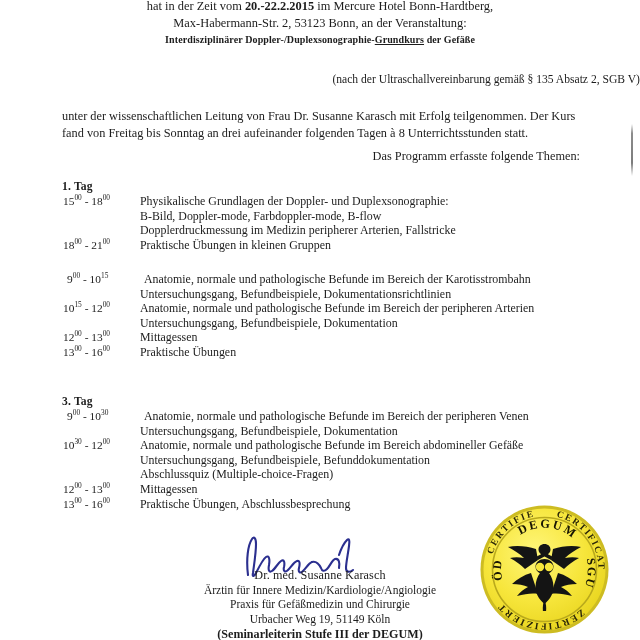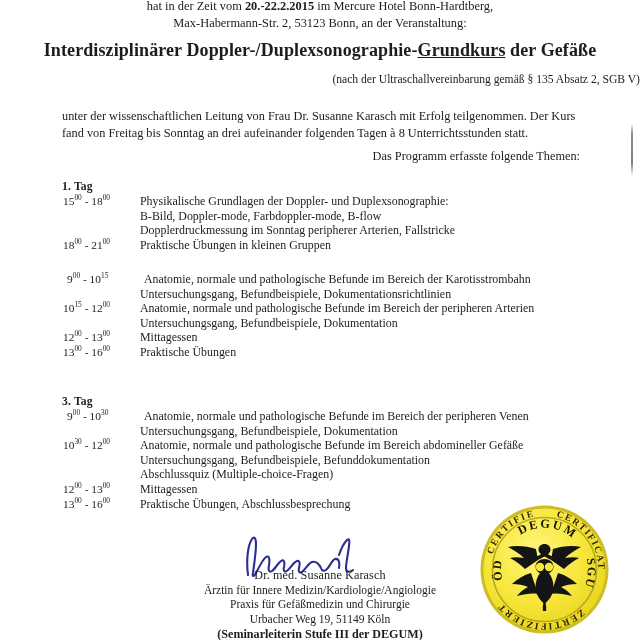--- a/index.html
+++ b/index.html
@@ -35,22 +35,22 @@
     top: -2px;
     font-size: 12.4px;
     line-height: 16.5px;
   }
   .intro .ln { white-space: nowrap; }
 
   .course-title {
     position: absolute;
     left: 0;
     right: 0;
-    top: 40px;
-    font-size: 18px;
+    top: 34px;
+    font-size: 10px;
     font-weight: bold;
     letter-spacing: .1px;
   }
   .course-title .u { text-decoration: underline; }
 
   .subnote {
     position: absolute;
     left: 0;
     right: 0;
     top: 73px;
@@ -187,21 +187,21 @@
         <div class="row">
           <div class="time">15<sup>00</sup> - 18<sup>00</sup></div>
           <div class="desc">Physikalische Grundlagen der Doppler- und Duplexsonographie:</div>
         </div>
         <div class="row">
           <div class="time">&nbsp;</div>
           <div class="desc">B-Bild, Doppler-mode, Farbdoppler-mode, B-flow</div>
         </div>
         <div class="row">
           <div class="time">&nbsp;</div>
-          <div class="desc">Dopplerdruckmessung im Sonntag peripherer Arterien, Fallstricke</div>
+          <div class="desc">Dopplerdruckmessung im Medizin peripherer Arterien, Fallstricke</div>
         </div>
         <div class="row">
           <div class="time">18<sup>00</sup> - 21<sup>00</sup></div>
           <div class="desc">Praktische Übungen in kleinen Gruppen</div>
         </div>
       </div>
   </div>
 
   <div class="day day-2">
     <div class="rows">

